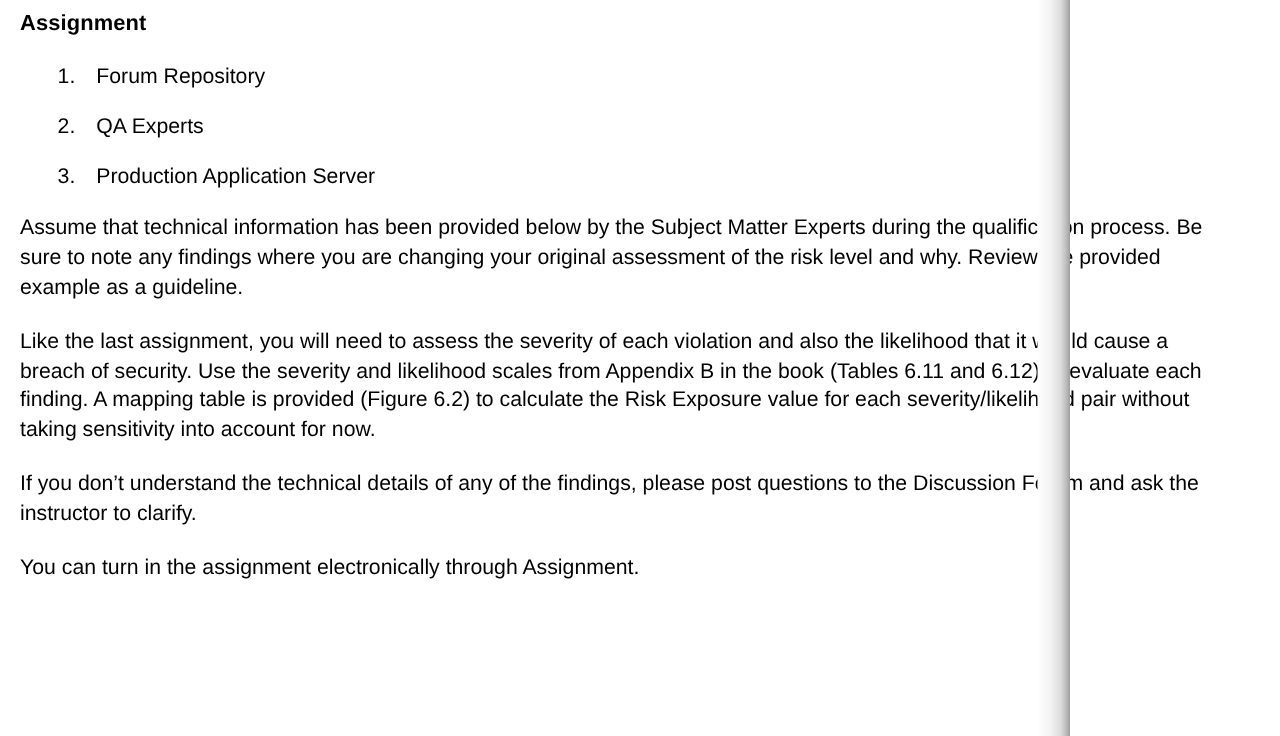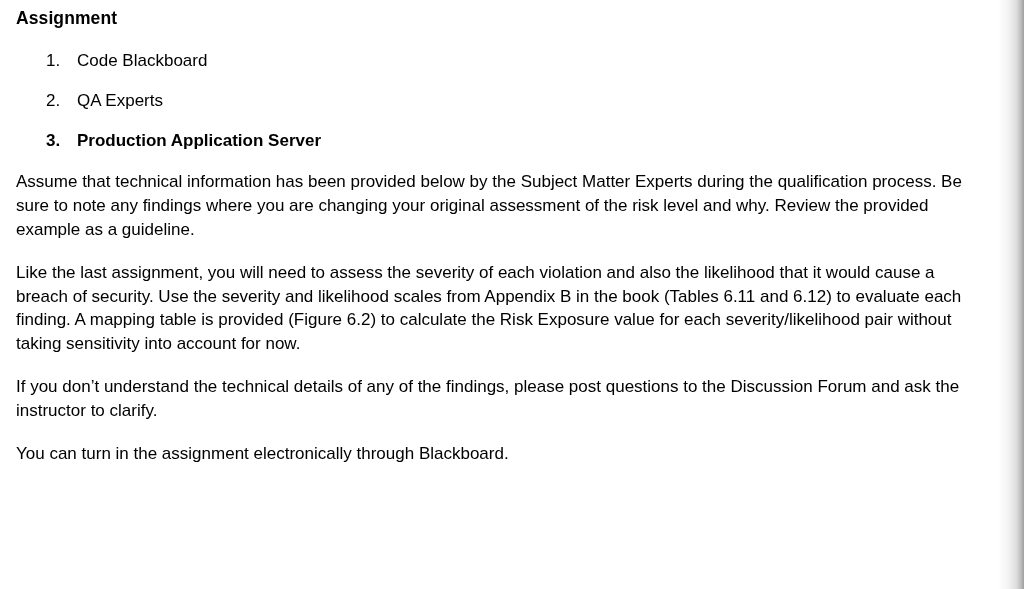--- a/index.html
+++ b/index.html
@@ -9,21 +9,21 @@
   }
   body {
     width: 1024px;
     height: 589px;
     overflow: hidden;
     font-family: "Liberation Sans", sans-serif;
     color: #000000;
   }
   .page {
     position: relative;
-    width: 1024px;
+    width: 856px;
     height: 589px;
     background: #ffffff;
     box-sizing: border-box;
   }
   
   .page-edge {
     position: absolute;
     top: 0;
     right: 0;
     width: 26px;
@@ -52,38 +52,37 @@
     margin: 0 0 18px 0;
     padding-left: 49px;
     font-size: 17px;
     line-height: 1.40;
   }
   ol.asset-list li {
     margin-bottom: 16px;
     padding-left: 12px;
   }
   ol.asset-list li:last-child {
-    font-weight: bold;
   }
 </style>
 </head>
 <body>
 
 <div class="page">
   <div class="content">
 
     <h1 class="doc-title">Assignment</h1>
 
 
     <ol class="asset-list">
-      <li>Code Blackboard</li>
+      <li>Forum Repository</li>
       <li>QA Experts</li>
       <li>Production Application Server</li>
     </ol>
 
     <p class="para">Assume that technical information has been provided below by the Subject Matter Experts during the qualification process.  Be sure to note any findings where you are changing your original assessment of the risk level and why.  Review the provided example as a guideline.</p>
     <p class="para">Like the last assignment, you will need to assess the severity of each violation and also the likelihood that it would cause a breach of security.  Use the severity and likelihood scales from Appendix B in the book (Tables 6.11 and 6.12) to evaluate each finding.  A mapping table is provided (Figure 6.2) to calculate the Risk Exposure value for each severity/likelihood pair without taking sensitivity into account for now.</p>
     <p class="para">If you don’t understand the technical details of any of the findings, please post questions to the Discussion Forum and ask the instructor to clarify.</p>
-    <p class="para">You can turn in the assignment electronically through Blackboard.</p>
+    <p class="para">You can turn in the assignment electronically through Assignment.</p>
 
   </div>
   <div class="page-edge"></div>
 </div>
 
 </body></html>

